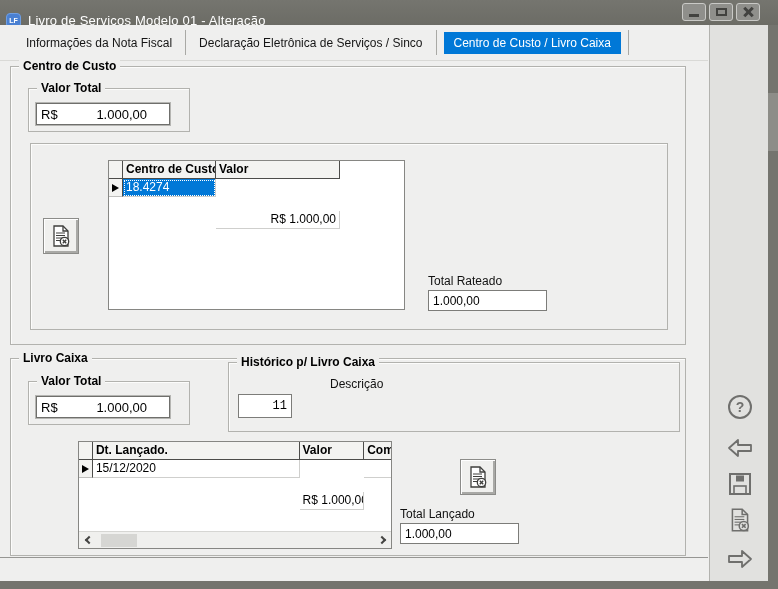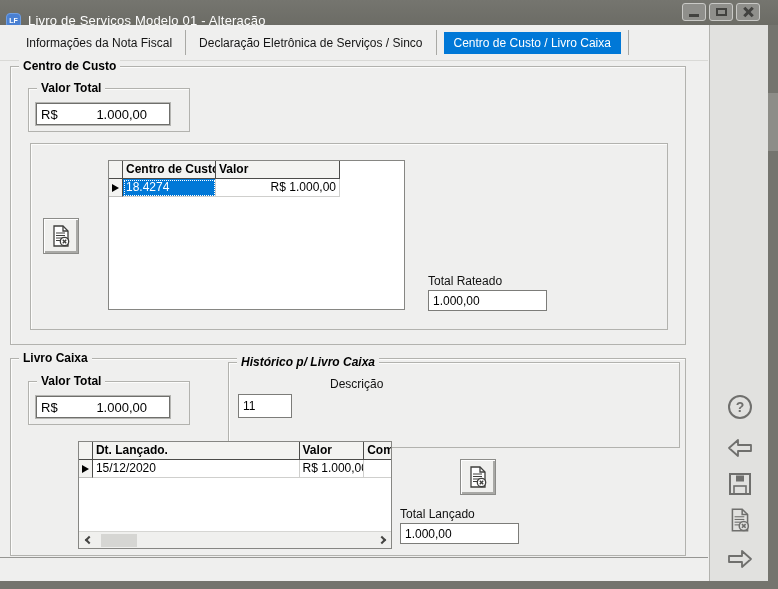--- a/index.html
+++ b/index.html
@@ -55,21 +55,21 @@
   .gridrow { display:flex; }
   .hcell { height:18px; background:#f3f3f1; border-right:1px solid #4c4c4a; border-bottom:1px solid #4c4c4a;
     font-weight:bold; padding:1px 3px; font-size:12px; overflow:hidden; white-space:nowrap; }
   .hind { width:14px; padding:0; }
   .dind { width:14px; height:18px; background:#f3f3f1; border-right:1px solid #4c4c4a;
     border-bottom:1px solid #bfbfbd; display:flex; align-items:center; justify-content:center; }
   .tri { width:0; height:0; border-left:7px solid #000; border-top:4.5px solid transparent; border-bottom:4.5px solid transparent; }
   .dcell { height:18px; padding:1px 3px; font-size:12px; border-right:1px solid #cfcfcd;
     border-bottom:1px solid #cfcfcd; white-space:nowrap; overflow:hidden; }
   .dcell.sel { background:#0078d7; color:#fff; outline:1px dotted #fff; outline-offset:-2px; }
-  .dcell.num { text-align:right; }
+  .dcell.num { text-align:right;margin-top:32px; }
 
   
   .hscroll { position:absolute; left:0; right:0; bottom:0; height:17px; background:#f0f0ee;
     border-top:1px solid #d6d6d3; display:flex; align-items:center; }
   .hs-btn { width:16px; height:17px; display:flex; align-items:center; justify-content:center; }
   .chev { width:6px; height:6px; border-left:2px solid #454543; border-bottom:2px solid #454543; }
   .chev.left { transform:rotate(45deg); margin-left:3px; }
   .chev.right { transform:rotate(-135deg); margin-right:3px; }
   .hs-thumb { width:36px; height:13px; background:#d6d6d3; margin-left:6px; }
   .hs-space { flex:1; }
@@ -171,25 +171,25 @@
   </div>
 
   <div class="groupbox" style="left:28px; top:381px; width:162px; height:44px;">
     <span class="grouplabel">Valor Total</span>
   </div>
   <div class="currencyinput" style="left:36px; top:396px; width:134px; height:22px;">
     <span class="cur">R$</span>
     <span class="amt">1.000,00</span>
   </div>
 
-  <div class="groupbox" style="left:228px; top:362px; width:452px; height:86px;font-style:italic;">
+  <div class="groupbox" style="left:228px; top:362px; width:452px; height:70px;">
     <span class="grouplabel">Histórico p/ Livro Caixa</span>
   </div>
   <span class="fieldlabel" style="left:246px; top:396px;">Código</span>
-  <input class="textinput" style="left: 238px; top: 394px; width: 54px; height: 24px; text-align: left;" value="11">
+  <input class="textinput" style="left: 238px; top: 394px; width: 54px; height: 24px; text-align: right; font-family: Liberation Mono, monospace;" value="11">
   <span class="fieldlabel" style="left:330px; top:377px;">Descrição</span>
 
   <div class="grid" style="left:78px; top:441px; width:314px; height:108px;">
     <div class="gridrow">
       <div class="hcell hind"></div>
       <div class="hcell" style="width:208px;">Dt. Lançado.</div>
       <div class="hcell" style="width:65px;">Valor</div>
       <div class="hcell" style="width:27px; border-right:none;">Com</div>
     </div>
     <div class="gridrow">

